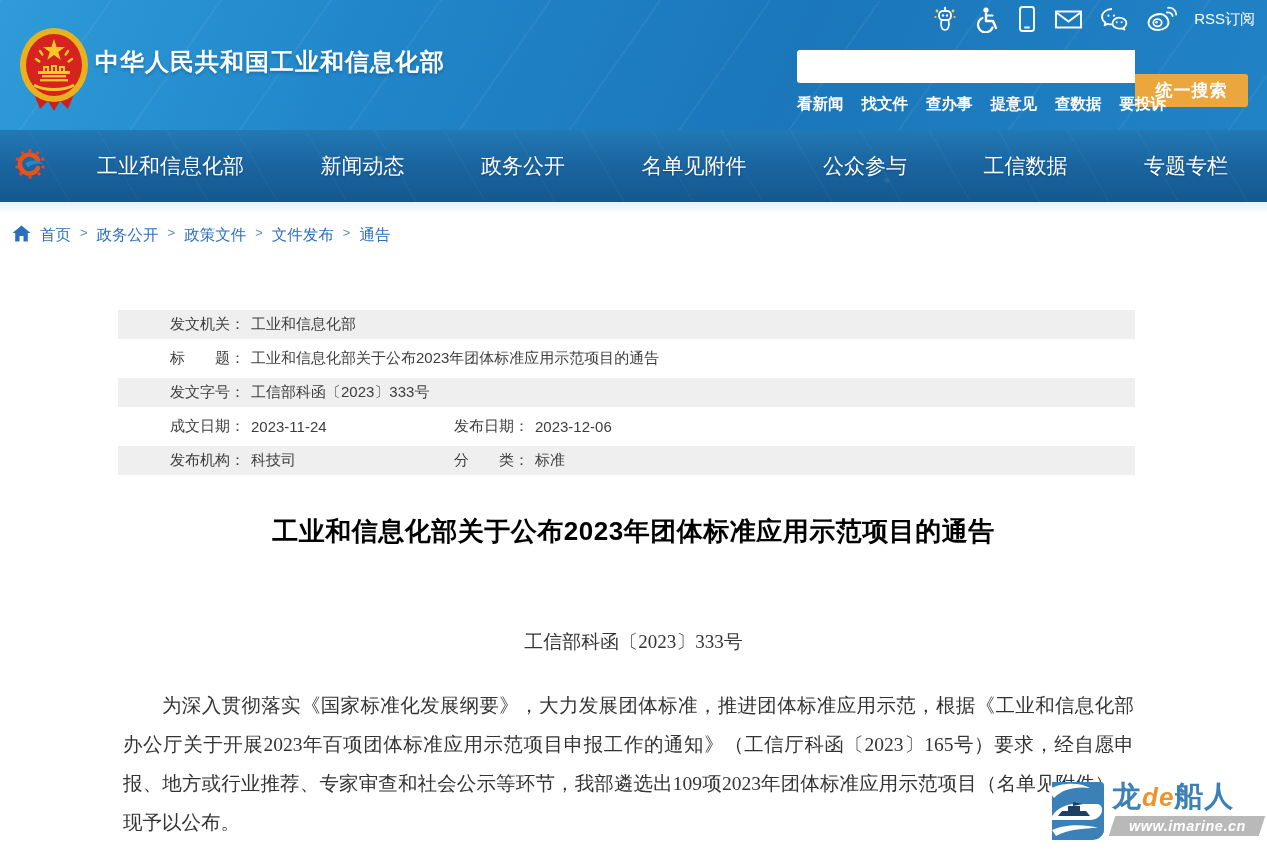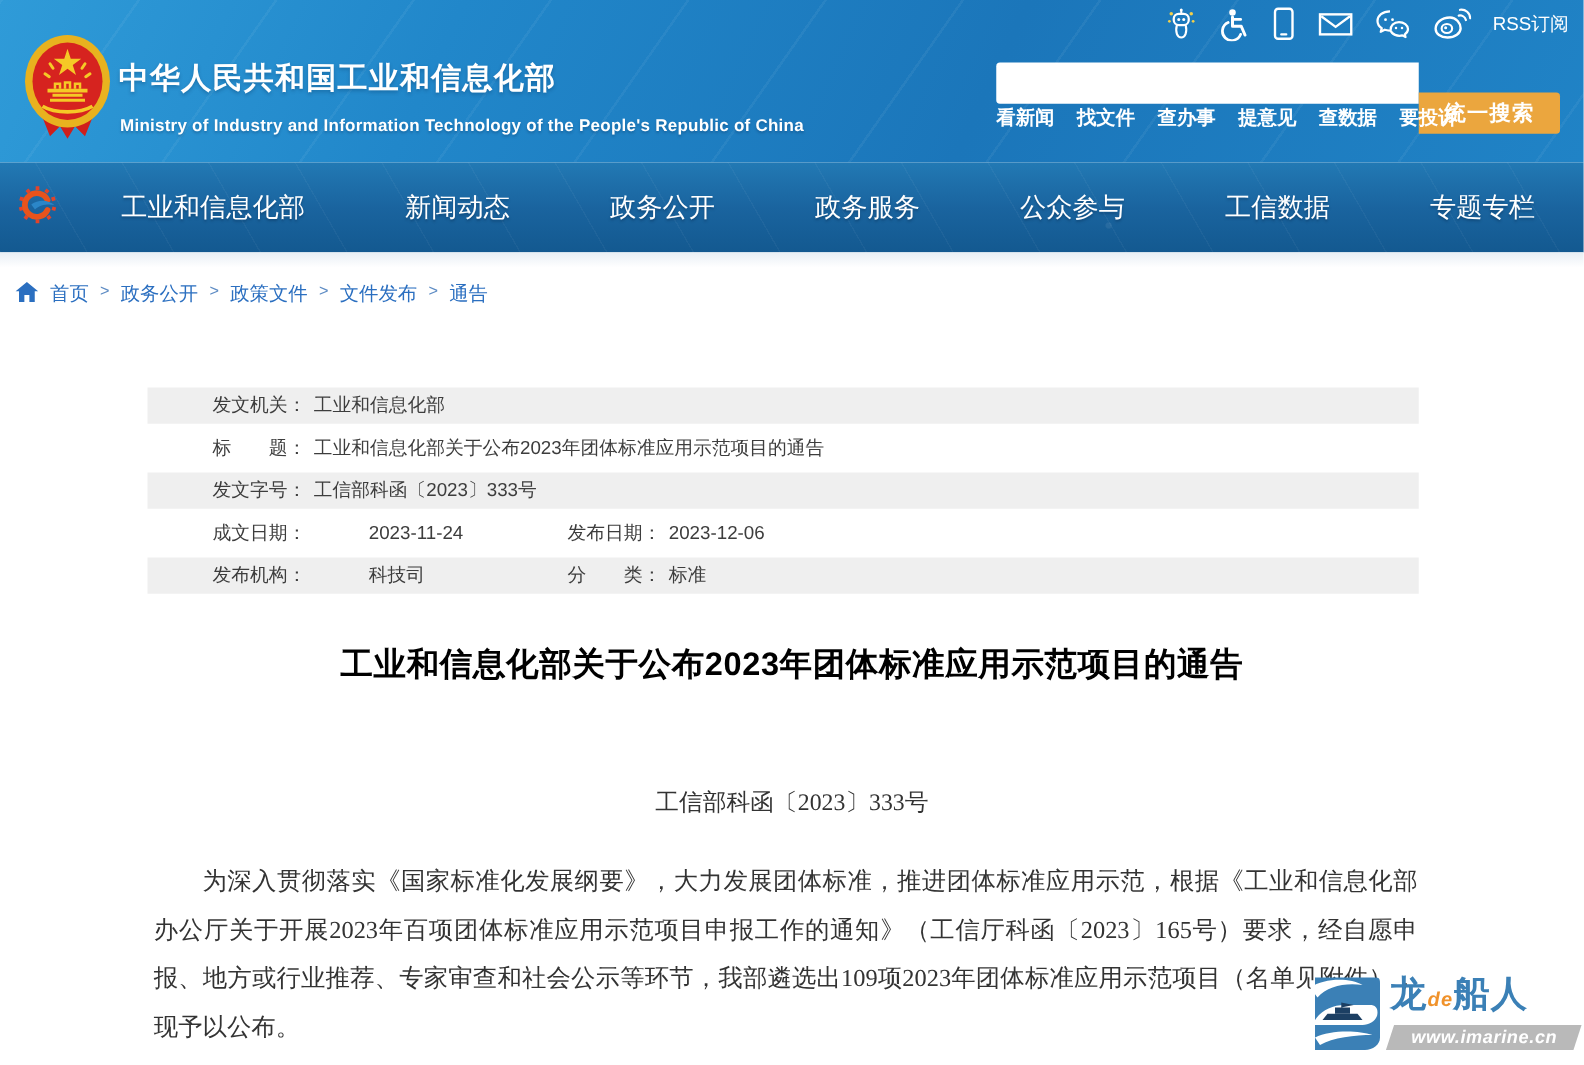--- a/index.html
+++ b/index.html
@@ -42,21 +42,21 @@
     font-size:15px; padding:0 10px; color:#333;
   }
   .search-btn {
     position:absolute; left:1135px; top:50px; width:113px; height:33px; z-index:3;
     border:none; background:#EBA63E; color:#fff; font-size:17px; font-weight:bold;
     letter-spacing:1px; border-radius:0 3px 3px 0; cursor:pointer;
     font-family:inherit;
     margin-top:24px;
   }
   .quick-links {
-    position:absolute; left:797px; top:84px; z-index:3;
+    position:absolute; left:797px; top:94px; z-index:3;
     display:flex; gap:18px;
   }
   .quick-links span {
     color:#fff; font-size:15.5px; font-weight:600; cursor:pointer; white-space:nowrap;
   }
 
   
   .navbar {
     position:absolute; left:0; top:130px; width:1267px; height:72px;
     background:linear-gradient(180deg,#2279b4 0%,#1a649f 50%,#135990 100%);
@@ -95,21 +95,21 @@
   .breadcrumb .crumb { cursor:pointer; white-space:nowrap; }
   .breadcrumb .sep { color:#5e8cc4; font-size:13px; }
 
   .meta-table { position:absolute; left:118px; top:310px; width:1017px; z-index:2; }
   .meta-row {
     height:29px; margin-bottom:5px; display:flex; align-items:center;
     padding-left:8px; font-size:15px; color:#3d3d3d; background:#fff;
   }
   .meta-row.gray { background:#efefef; }
   .meta-cell { display:flex; align-items:center; }
-  .meta-cell.w { width:284px;gap:44px; }
+  .meta-cell.w { width:284px; }
   .meta-label { white-space:pre;margin-left:44px; }
   .meta-value { margin-left:6px; white-space:nowrap; }
 
   .article-title {
     position:absolute; left:0; top:514px; width:1267px; z-index:2;
     text-align:center; font-size:26px; font-weight:bold; color:#000; letter-spacing:.5px;
   }
   .doc-number {
     position:absolute; left:0; top:629px; width:1267px; z-index:2;
     text-align:center; font-family:"Liberation Serif","DejaVu Serif",serif;
@@ -124,21 +124,21 @@
   .article-body p + p { margin-top:9px; }
 
   
   .watermark {
     position:absolute; left:1046px; top:780px; width:216px; height:68px; z-index:4;
     display:flex; align-items:flex-start;
   }
   .wm-text { margin-left:6px; }
   .wm-name { font-size:29px; font-weight:bold; line-height:32px; white-space:nowrap; letter-spacing:1px; }
   .wm-name .b { color:#3b80b6; }
-  .wm-name .o { color:#f0922b; font-style:italic; font-size:16px; }
+  .wm-name .o { color:#f0922b; font-style:italic; font-size:26px; }
   .wm-banner {
     margin-top:3px; width:150px; height:20px; background:#b9b9b9;
     transform:skewX(-18deg); display:flex; align-items:center; justify-content:center;
   }
   .wm-banner span {
     transform:skewX(18deg); color:#fff; font-size:14.5px; font-weight:bold; font-style:italic;
     letter-spacing:.5px;
   }
 </style>
 </head>
@@ -210,21 +210,20 @@
       <path d="M36 12 L38.6 20 L47 20 L40.2 25 L42.8 33 L36 28 L29.2 33 L31.8 25 L25 20 L33.4 20 Z" fill="#f5c926"></path>
       <path d="M22 24 l2.4 3.6 M50 24 l-2.4 3.6 M18 32 l3.4 2.4 M54 32 l-3.4 2.4" stroke="#f5c926" stroke-width="2.4" stroke-linecap="round"></path>
       <rect x="20" y="44" width="32" height="3" fill="#f5c926"></rect>
       <rect x="24" y="48" width="24" height="2.4" fill="#f5c926"></rect>
       <rect x="22" y="52" width="28" height="2.4" fill="#f5c926"></rect>
       <path d="M26 44 L26 40 L30 40 L30 44 M34 44 L34 39 L38 39 L38 44 M42 44 L42 40 L46 40 L46 44" stroke="#f5c926" stroke-width="2" fill="none"></path>
       <path d="M16 58 C26 64 46 64 56 58" stroke="#f5c926" stroke-width="3" fill="none"></path>
     </svg>
   </div>
   <div class="site-title">中华人民共和国工业和信息化部</div>
-  <div class="site-subtitle">Ministry of Industry and Information Technology of the People's Republic of China</div>
 
   <input class="search-input" type="text" value="" style="">
   <button class="search-btn">统一搜索</button>
 
   <div class="quick-links">
     <span>看新闻</span>
     <span>找文件</span>
     <span>查办事</span>
     <span>提意见</span>
     <span>查数据</span>
@@ -248,21 +247,21 @@
         <rect x="25.6" y="24.4" width="3" height="3" transform="rotate(55 27.1 25.9)"></rect>
     </g>
     <path d="M26 12 A9.5 9.5 0 1 0 26 20" fill="none" stroke="#e8531c" stroke-width="4.6" stroke-linecap="round"></path>
     <path d="M13 15.5 C19 11 27 12 31.5 16 C27 15 20 15.5 16 19.5 Z" fill="#2b86c8"></path>
   </svg>
 </div>
 <div class="nav-items">
   <a>工业和信息化部</a>
   <a>新闻动态</a>
   <a>政务公开</a>
-  <a>政务服务</a>
+  <a>名单见附件</a>
   <a>公众参与</a>
   <a>工信数据</a>
   <a>专题专栏</a>
 </div>
 
 <div class="content"></div>
 <div class="content-topstrip"></div>
 
 <div class="breadcrumb">
   <span style="display:inline-flex;">

